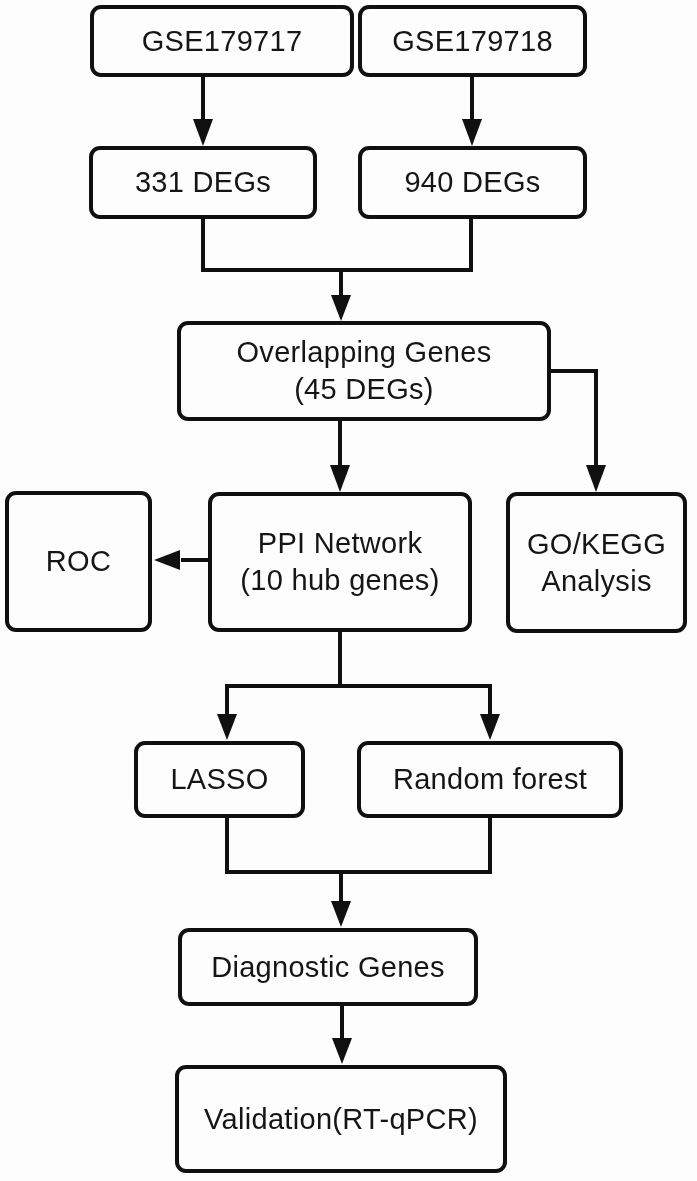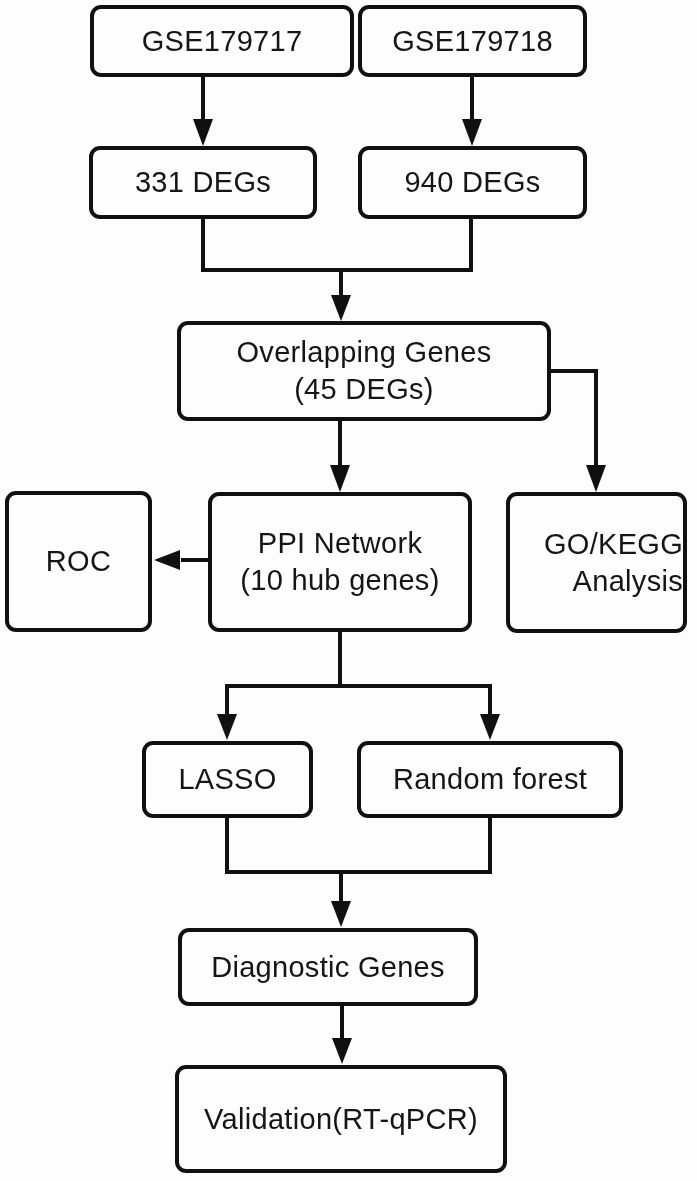--- a/index.html
+++ b/index.html
@@ -49,22 +49,22 @@
     letter-spacing: 0.3px;
     color: #151515;
   }
   .b1  { left: 90px;  top: 5px;    width: 264px; height: 72px; }
   .b2  { left: 358px; top: 5px;    width: 229px; height: 72px; }
   .b3  { left: 89px;  top: 146px;  width: 228px; height: 73px; }
   .b4  { left: 358px; top: 146px;  width: 229px; height: 73px; }
   .b5  { left: 177px; top: 321px;  width: 374px; height: 100px; }
   .b6  { left: 5px;   top: 491px;  width: 147px; height: 141px; }
   .b7  { left: 208px; top: 492px;  width: 264px; height: 140px; }
-  .b8  { left: 506px; top: 492px;  width: 181px; height: 141px; align-items: flex-end; }
-  .b9  { left: 142px; top: 741px;  width: 171px; height: 77px; justify-content: center; }
+  .b8  { left: 506px; top: 492px;  width: 181px; height: 141px; }
+  .b9  { left: 134px; top: 741px;  width: 171px; height: 77px; justify-content: center; }
   .b10 { left: 357px; top: 741px;  width: 266px; height: 77px; }
   .b11 { left: 178px; top: 928px;  width: 300px; height: 78px; }
   .b12 { left: 175px; top: 1065px; width: 332px; height: 108px; text-align: right; }
 </style>
 </head>
 <body>
 
 <div id="stage">
 
   <svg id="connectors" viewBox="0 0 697 1181" xmlns="http://www.w3.org/2000/svg">

